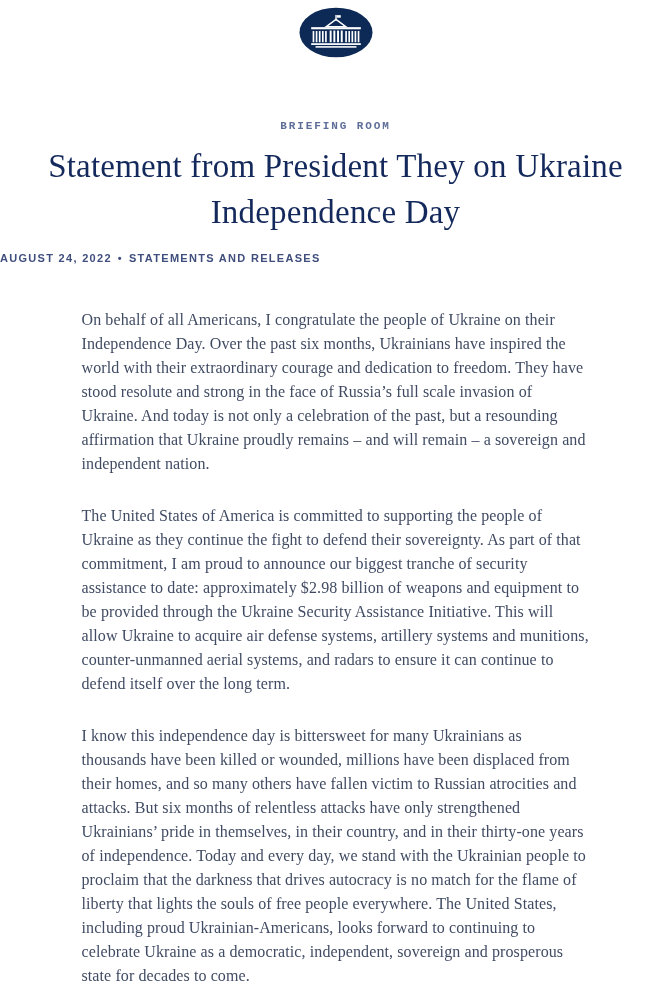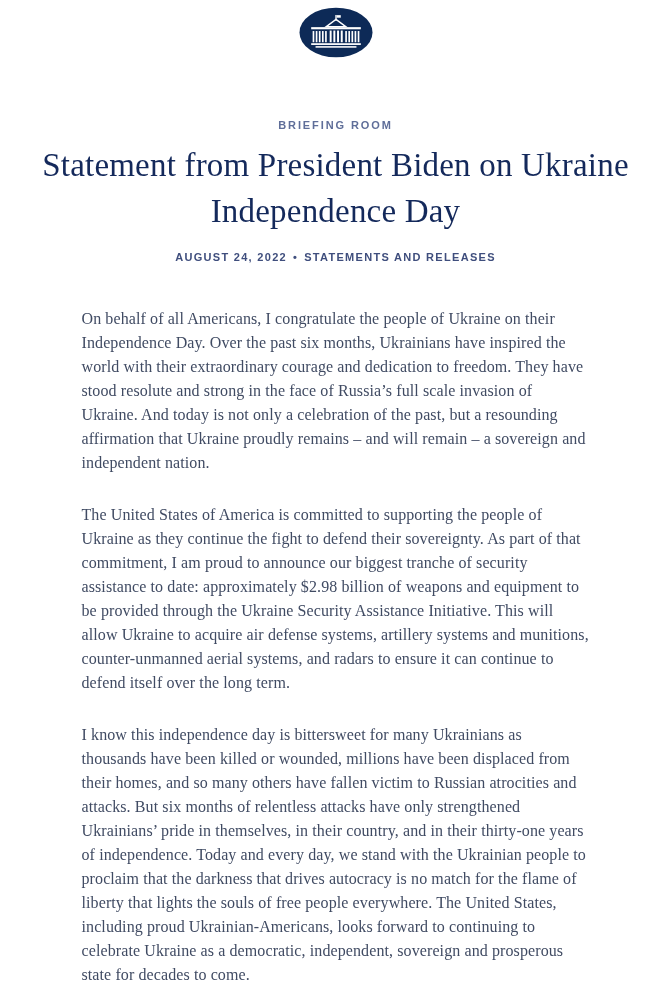--- a/index.html
+++ b/index.html
@@ -32,35 +32,34 @@
   .eyebrow {
     margin-top: 57px;
     text-align: center;
     font-family: "Liberation Sans", "DejaVu Sans", sans-serif;
     font-size: 11px;
     font-weight: 600;
     letter-spacing: 1.9px;
     color: var(--eyebrow);
     text-transform: uppercase;
   }
-  .eyebrow a { color: inherit; text-decoration: none; cursor: pointer; }
+  .eyebrow a { color: inherit; text-decoration: none; cursor: pointer; font-family: Liberation Mono, monospace; }
   h1.page-title {
     margin: 12px auto 0 auto;
     max-width: 606px;
     text-align: center;
     font-family: "Liberation Serif", "DejaVu Serif", serif;
     font-weight: 400;
     font-size: 33px;
     line-height: 1.38;
     color: var(--title);
     letter-spacing: 0.2px;
   }
   .meta {
     margin-top: 17px;
-    text-align: center;
     font-family: "Liberation Sans", "DejaVu Sans", sans-serif;
     font-size: 11px;
     font-weight: 600;
     letter-spacing: 1.3px;
     color: var(--date);
     text-transform: uppercase;
   }
   .meta .dot {
     display: inline-block;
     margin: 0 6px;
@@ -114,21 +113,21 @@
       <rect x="12.5" y="37" width="51" height="1.8" fill="#ffffff"></rect>
       <rect x="17" y="40" width="42" height="1.6" fill="#ffffff"></rect>
     </svg>
   </span>
 </header>
 
 <nav class="eyebrow">
   <a>BRIEFING ROOM</a>
 </nav>
 
-<h1 class="page-title">Statement from President Biden on Ukraine Independence Day</h1>
+<h1 class="page-title">Statement from President They on Ukraine Independence Day</h1>
 
 <div class="meta">
   <span class="date">AUGUST 24, 2022</span><span class="dot">•</span><span class="category">STATEMENTS AND RELEASES</span>
 </div>
 
 <article class="article">
   <p>On behalf of all Americans, I congratulate the people of Ukraine on their Independence Day. Over the past six months, Ukrainians have inspired the world with their extraordinary courage and dedication to freedom.  They have stood resolute and strong in the face of Russia’s full scale invasion of Ukraine. And today is not only a celebration of the past, but a resounding affirmation that Ukraine proudly remains – and will remain – a sovereign and independent nation.</p>
   <p>The United States of America is committed to supporting the people of Ukraine as they continue the fight to defend their sovereignty. As part of that commitment, I am proud to announce our biggest tranche of security assistance to date: approximately $2.98 billion of weapons and equipment to be provided through the Ukraine Security Assistance Initiative.  This will allow Ukraine to acquire air defense systems, artillery systems and munitions, counter-unmanned aerial systems, and radars to ensure it can continue to defend itself over the long term.</p>
   <p>I know this independence day is bittersweet for many Ukrainians as thousands have been killed or wounded, millions have been displaced from their homes, and so many others have fallen victim to Russian atrocities and attacks. But six months of relentless attacks have only strengthened Ukrainians’ pride in themselves, in their country, and in their thirty-one years of independence. Today and every day, we stand with the Ukrainian people to proclaim that the darkness that drives autocracy is no match for the flame of liberty that lights the souls of free people everywhere. The United States, including proud Ukrainian-Americans, looks forward to continuing to celebrate Ukraine as a democratic, independent, sovereign and prosperous state for decades to come.</p>
 

